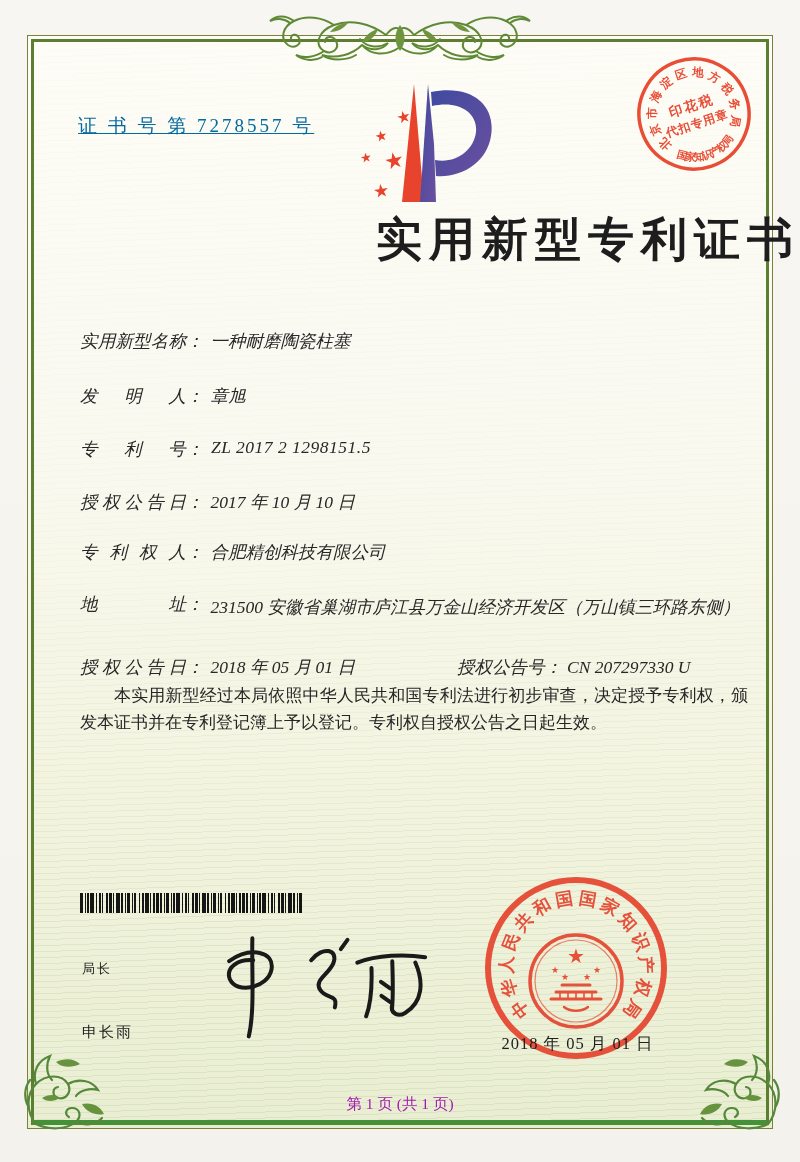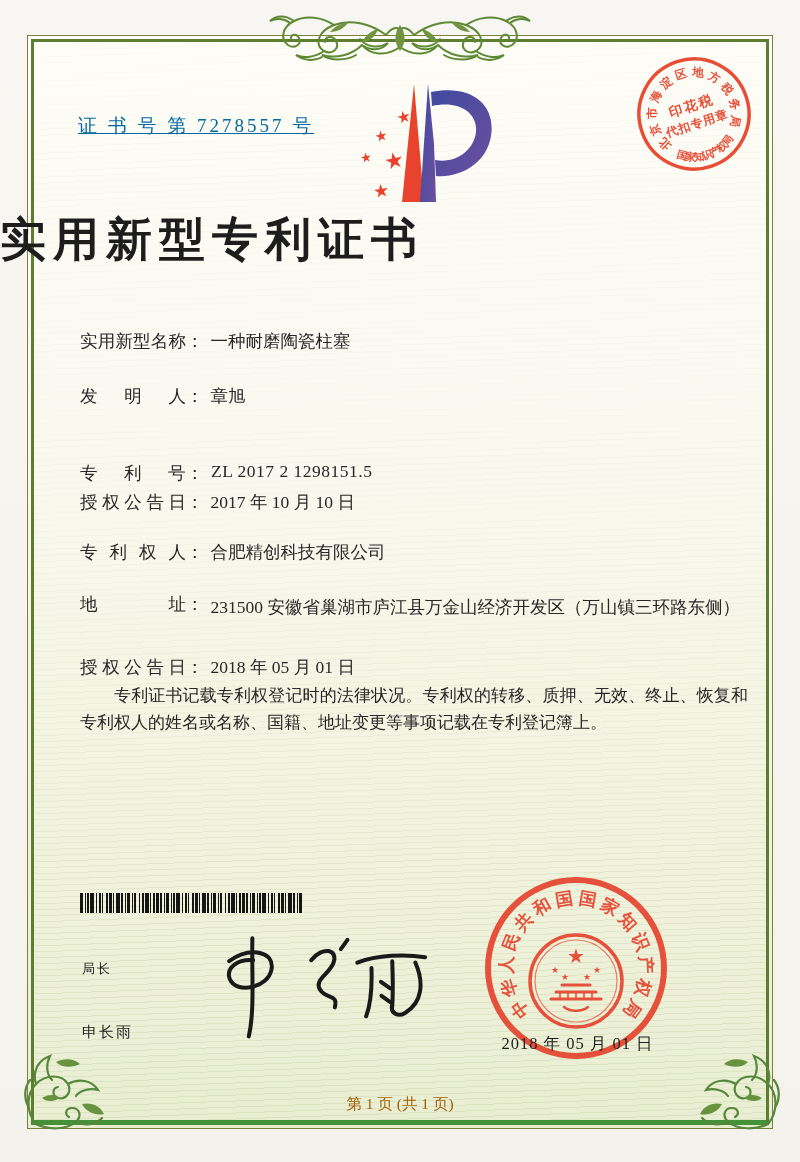--- a/index.html
+++ b/index.html
@@ -21,44 +21,44 @@
   .frame-outer{
     position:absolute;left:27px;top:35px;right:27px;bottom:33px;
     border:1.5px solid #7b8136;box-sizing:border-box;
   }
   .frame-inner{
     position:absolute;inset:3px;border:3px solid #5d7d31;
     border-bottom:5px solid #449138;box-sizing:border-box;
   }
   .abs{position:absolute;}
   .cert-no{left:78px;top:113px;font-size:19px;letter-spacing:3px;color:#0369a1;text-decoration:underline;}
-  .title{left:0;top:209px;width:100%;text-align:left;font-size:46px;font-weight:700;letter-spacing:7px;color:#1d1d1d;}
-  .field{left:80px;font-size:17.5px;color:#272727;white-space:nowrap;}
+  .title{left:0;top:209px;width:100%;text-align:right;font-size:46px;font-weight:700;letter-spacing:7px;color:#1d1d1d;}
+  .field{left:80px;font-size:17.5px;color:#272727;white-space:nowrap;font-style:italic;}
   .flabel{display:inline-block;width:106px;text-align:justify;text-align-last:justify;vertical-align:top;}
   .colon{vertical-align:top;}
   .fvalue{margin-left:7px;vertical-align:top;}
   .fvalue-wrap{display:inline-block;margin-left:7px;width:552px;white-space:normal;line-height:31px;vertical-align:top;}
   .row-name{top:329px;}
   .row-inventor{top:384px;}
-  .row-patentno{top:437px;letter-spacing:0.5px;margin-top:24px;}
+  .row-patentno{top:437px;letter-spacing:0.5px;}
   .row-filing{top:490px;}
   .row-patentee{top:540px;}
   .row-address{top:592px;}
   .row-grant{top:655px;width:668px;}
   .grant-no{position:absolute;left:377px;top:0;white-space:nowrap;}
   .paras{left:80px;top:682px;width:668px;font-size:17px;line-height:27.4px;text-align:justify;color:#262626;}
   .paras p{margin:0 0 3px 0;text-indent:2em;}
   .barcode{left:80px;top:893px;}
   .role{left:82px;top:960px;font-size:13px;letter-spacing:2px;}
   .signer-name{left:82px;top:1023px;font-size:15px;letter-spacing:2px;}
   .signature{left:200px;top:928px;}
   .seal-office{left:481px;top:873px;opacity:0.93;}
   .seal-date{left:495px;top:1033px;width:165px;text-align:center;font-size:16.5px;letter-spacing:1px;color:#1e1e1e;}
   .seal-tax{left:634px;top:54px;transform:rotate(-18deg);opacity:0.95;}
-  .footer{left:0;top:1094px;width:100%;text-align:center;font-size:15.5px;color:#a16207;}
+  .footer{left:0;top:1094px;width:100%;text-align:center;font-size:15.5px;color:#a21caf;}
   .logo{left:328px;top:80px;}
   .flourish-top{left:266px;top:5px;}
   .corner-bl{left:22px;top:1054px;}
   .corner-br{left:698px;top:1054px;transform:scaleX(-1);}
 </style>
 </head>
 <body>
 
 <div class="paper">
   <div class="guilloche"></div>
@@ -184,24 +184,27 @@
   <span class="flabel">授权公告日</span><span class="colon">：</span><span class="fvalue">2017 年 10 月 10 日</span>
 </div>
 <div class="abs field row-patentee">
   <span class="flabel">专利权人</span><span class="colon">：</span><span class="fvalue">合肥精创科技有限公司</span>
 </div>
 <div class="abs field row-address">
   <span class="flabel">地址</span><span class="colon">：</span><span class="fvalue-wrap">231500 安徽省巢湖市庐江县万金山经济开发区（万山镇三环路东侧）</span>
 </div>
 <div class="abs field row-grant" style="position:absolute;">
   <span class="flabel">授权公告日</span><span class="colon">：</span><span class="fvalue">2018 年 05 月 01 日</span>
+  <span class="grant-no">
+    <span>授权公告号</span><span>：</span><span style="margin-left:5px;">CN 207297330 U</span>
+  </span>
 </div>
 
 <div class="abs paras">
-  <p>专利证书记载专利权登记时的法律状况。专利权的转移、质押、无效、终止、恢复和专利权人的姓名或名称、国籍、地址变更等事项记载在专利登记簿上。</p>
+  <p>本实用新型经过本局依照中华人民共和国专利法进行初步审查，决定授予专利权，颁发本证书并在专利登记簿上予以登记。专利权自授权公告之日起生效。</p>
 </div>
 
 <svg class="abs barcode" width="224" height="20" viewBox="0 0 224 20">
   <path d="M0,10 H224" stroke="#151515" stroke-width="20" stroke-dasharray="3 2 1 1 2 1 4 2 1 2 2 1 1 3 2 1 3 1 1 2 4 1 2 2 1 1 3 2 1 1 2 3 1 2 2 1 4 1 1 2 2 1 3 1 2 2 1 1"></path>
 </svg>
 
 <div class="abs role">局长</div>
 <div class="abs signer-name">申长雨</div>
 <svg class="abs signature" width="235" height="112" viewBox="0 0 235 112">
   <g stroke="#1a1a1a" stroke-width="4" fill="none" stroke-linecap="round" stroke-linejoin="round" transform="rotate(-2 117 56)">

